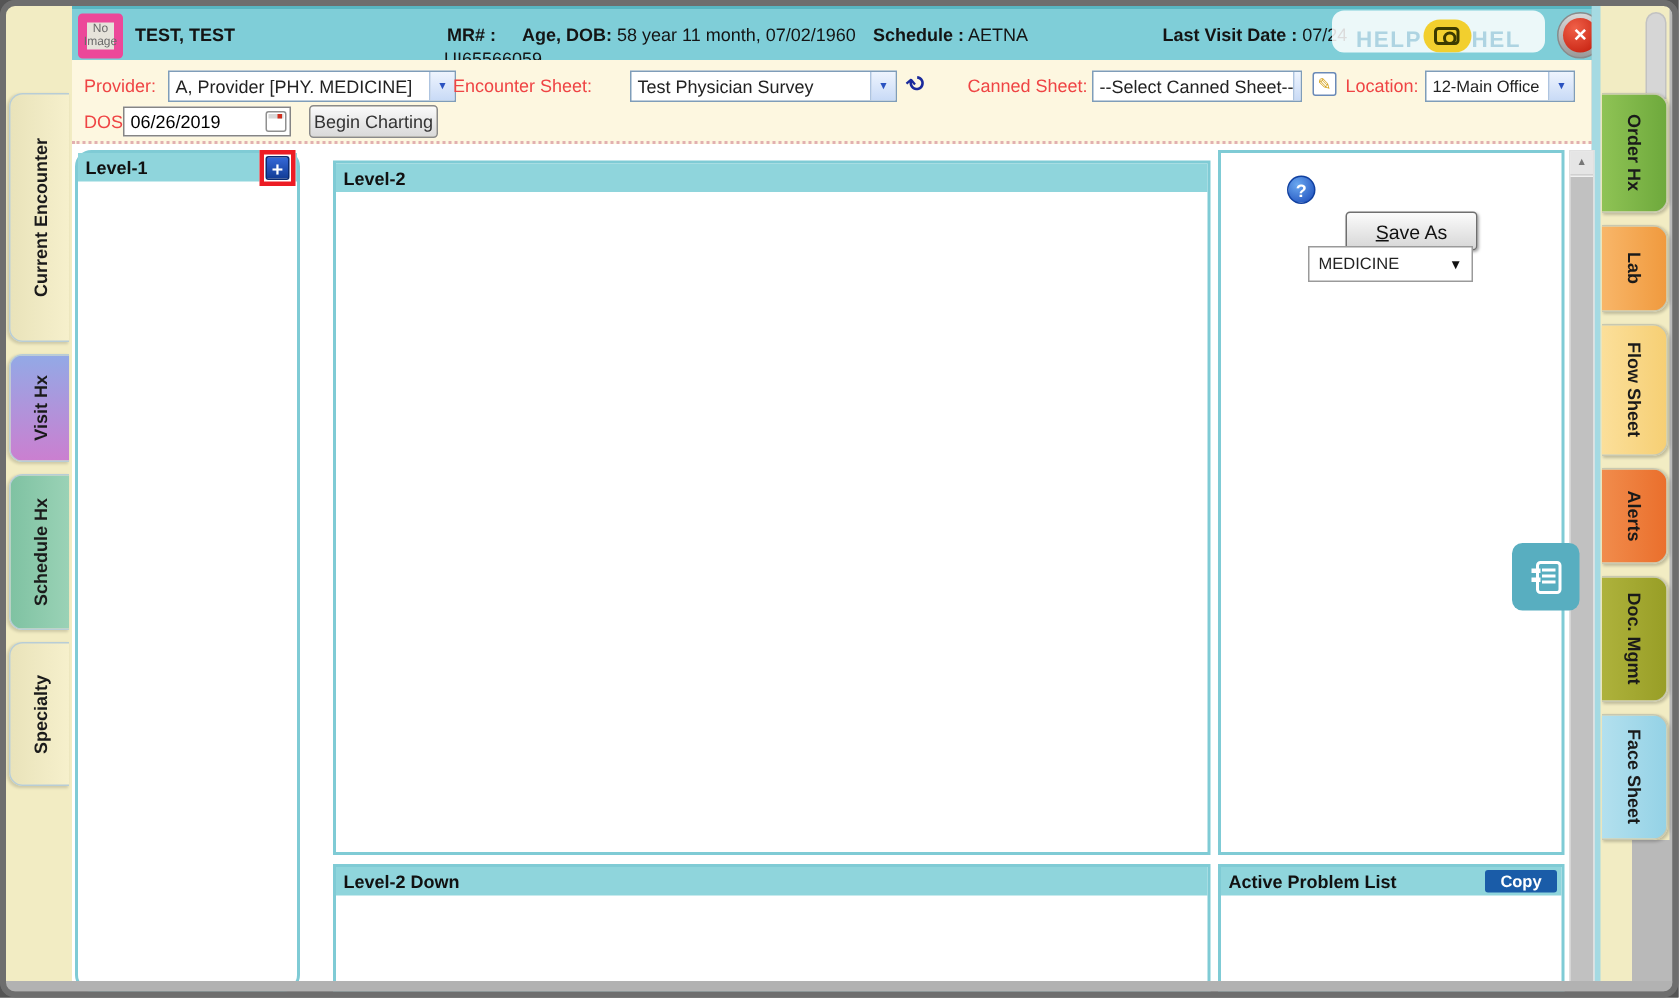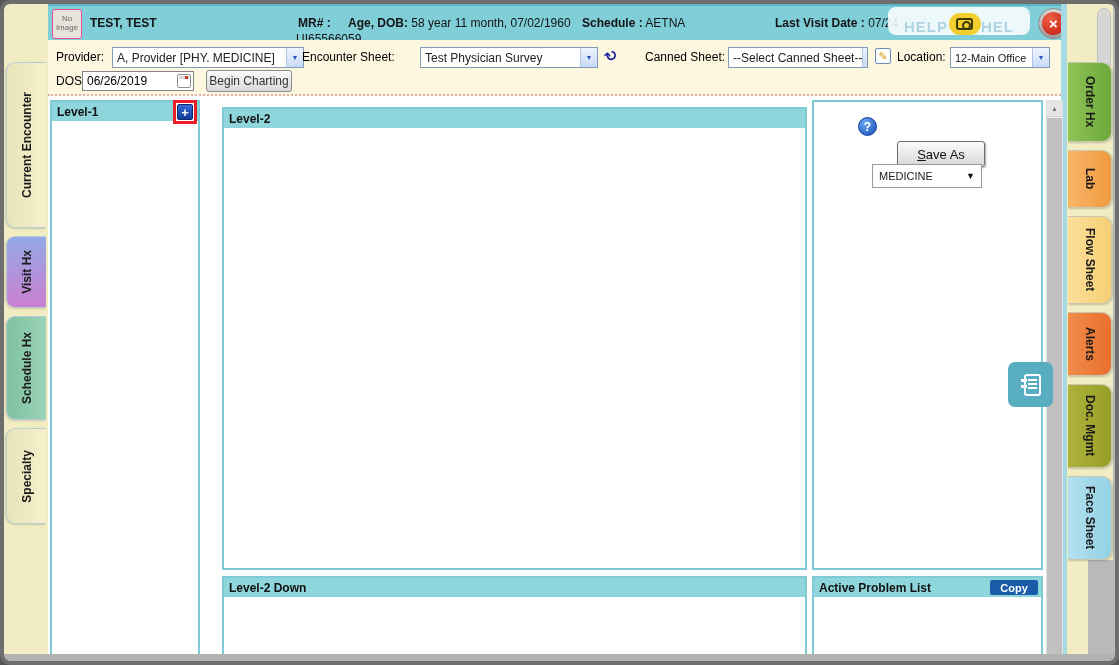--- a/index.html
+++ b/index.html
@@ -16,34 +16,34 @@
   .page-scroll-piece { left:1097px; top:8px; width:14px; height:58px; background:#d6d6d6; border-radius:7px 7px 0 0; border:1px solid #c2c2c2; }
   .bottom-strip { left:4px; right:4px; bottom:4px; height:7px; background:#b2b2b2; }
 
   
   .main-teal-edge { left:1061px; top:4px; width:6px; height:652px; background:#a5dae2; }
 
   
   .patient-bar { left:48px; top:4px; width:1013px; height:36px; background:#7fced8; border-top:2px solid #58b6c2; overflow:hidden; }
   .patient-bar .txt { position:absolute; top:10px; font-size:12px; color:#141414; white-space:nowrap; }
   .b { font-weight:bold; }
-  .no-image { position:absolute; left:4px; top:3px; width:30px; height:30px; background:#e6e3da; border:1px solid #ec4899; border-radius:3px; color:#6a6a6a; font-size:8px; line-height:1.1; display:flex; align-items:center; justify-content:center; text-align:center; }
+  .no-image { position:absolute; left:4px; top:3px; width:30px; height:30px; background:#e6e3da; border:6px solid #ec4899; border-radius:3px; color:#6a6a6a; font-size:8px; line-height:1.1; display:flex; align-items:center; justify-content:center; text-align:center; }
 
   .help-band { position:absolute; left:840px; top:1px; width:142px; height:28px; background:rgba(255,255,255,0.85); border-radius:8px; display:flex; align-items:flex-end; justify-content:space-between; padding:0 16px; overflow:hidden; }
   .help-word { font-size:15px; font-weight:bold; color:#aed4e2; letter-spacing:1px; white-space:nowrap; }
   .cam-blob { width:32px; height:22px; background:#f2cf2e; border-radius:11px; display:flex; align-items:center; justify-content:center; flex:0 0 auto; }
   .cam-body { width:17px; height:12px; border:2px solid #3c3a00; border-radius:3px; position:relative; background:#f2cf2e; }
   .cam-body::after { content:""; position:absolute; left:4px; top:1px; width:5px; height:5px; border:2px solid #3c3a00; border-radius:50%; }
 
   .close-btn { position:absolute; left:990px; top:2px; width:31px; height:31px; border-radius:50%; background:linear-gradient(#d8d8d8,#9a9a9a); border:1px solid #8a8a8a; display:flex; align-items:center; justify-content:center; }
   .close-inner { width:23px; height:23px; border-radius:50%; background:radial-gradient(circle at 35% 30%,#f06048,#c01808); color:#fff; font-size:15px; font-weight:bold; display:flex; align-items:center; justify-content:center; line-height:1; }
 
   
   .toolbar { left:48px; top:40px; width:1013px; height:56px; background:#fdf7e0; border-bottom:2px dotted #e2b0b0; }
-  .lbl { position:absolute; font-size:12px; color:#000000; white-space:nowrap; }
+  .lbl { position:absolute; font-size:12px; color:#ef4444; white-space:nowrap; }
   .sel { position:absolute; display:flex; align-items:center; background:#fff; border:1px solid #7f9db9; height:21px; font-size:12px; color:#222; padding-left:4px; overflow:hidden; white-space:nowrap; }
   .chev { margin-left:auto; width:17px; align-self:stretch; display:flex; align-items:center; justify-content:center; background:linear-gradient(#eef4fe,#c8daf6); border-left:1px solid #aec4e0; color:#2a52c0; font-size:7px; flex:0 0 auto; }
   .refresh-ic { position:absolute; font-size:15px; font-weight:bold; color:#1a2a9c; transform:rotate(-40deg); }
   .editnote-ic { position:absolute; width:16px; height:16px; background:#fff; border:1px solid #6a8ab8; border-radius:2px; font-size:11px; color:#d4a017; display:flex; align-items:center; justify-content:center; }
   .dos-input { position:absolute; display:flex; align-items:center; background:#fff; border:1px solid #858585; height:20px; font-size:12px; padding:0 2px 0 4px; }
   .cal-ic { margin-left:auto; width:14px; height:14px; border:1px solid #909090; background:#fff; position:relative; border-radius:2px; }
   .cal-ic::before { content:""; position:absolute; left:1px; top:1px; right:1px; height:3px; background:#d8d8d8; }
   .cal-ic::after { content:""; position:absolute; right:2px; top:1px; width:3px; height:3px; background:#d03020; }
   .push-btn { position:absolute; background:linear-gradient(#fafafa,#d9d9d9); border:1px solid #8a8a8a; border-radius:3px; font-size:12px; color:#333; display:flex; align-items:center; justify-content:center; }
 
@@ -147,21 +147,21 @@
       <span>06/26/2019</span>
       <span class="cal-ic"></span>
     </div>
     <div class="push-btn" style="left:158px; top:30px; width:86px; height:22px;">
       <span>Begin Charting</span>
     </div>
   </div>
 
   <div class="abs content-bg"></div>
 
-  <div class="panel" style="left:50px; top:100px; width:150px; height:561px;">
+  <div class="panel" style="left:50px; top:100px; width:150px; height:561px;border-radius:11px;">
     <div class="phead">
       <span>Level-1</span>
       <span class="plus-wrap">
         <span class="plus-btn">+</span>
       </span>
     </div>
   </div>
 
   <div class="panel" style="left:222px; top:107px; width:585px; height:463px;">
     <div class="phead">

